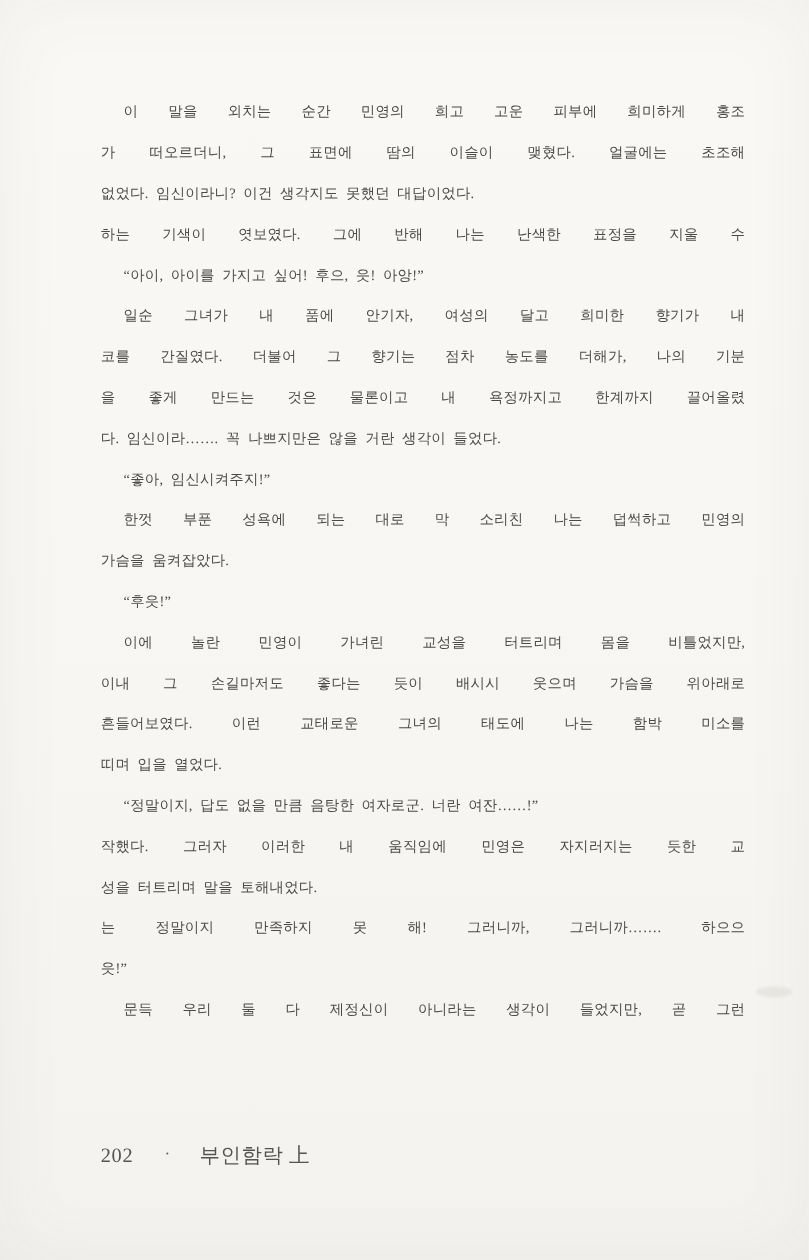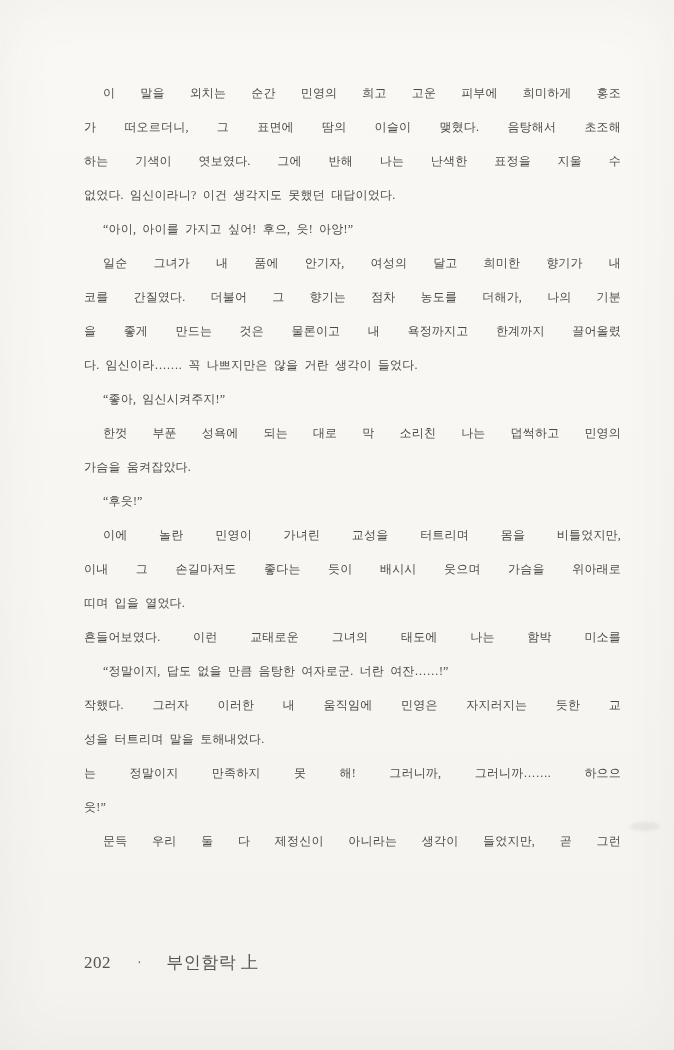--- a/index.html
+++ b/index.html
@@ -68,36 +68,36 @@
     filter: blur(1.5px);
   }
 </style>
 </head>
 <body>
 
 <div class="page">
 
   <div class="text-block">
     <div class="ln ind">이 말을 외치는 순간 민영의 희고 고운 피부에 희미하게 홍조</div>
-    <div class="ln">가 떠오르더니, 그 표면에 땀의 이슬이 맺혔다. 음탕해서 초조해</div>
+    <div class="ln">가 떠오르더니, 그 표면에 땀의 이슬이 맺혔다. 얼굴에는 초조해</div>
+    <div class="ln end">없었다. 임신이라니? 이건 생각지도 못했던 대답이었다.</div>
     <div class="ln">하는 기색이 엿보였다. 그에 반해 나는 난색한 표정을 지울 수</div>
-    <div class="ln end">없었다. 임신이라니? 이건 생각지도 못했던 대답이었다.</div>
     <div class="ln ind end">“아이, 아이를 가지고 싶어! 후으, 읏! 아앙!”</div>
     <div class="ln ind">일순 그녀가 내 품에 안기자, 여성의 달고 희미한 향기가 내</div>
     <div class="ln">코를 간질였다. 더불어 그 향기는 점차 농도를 더해가, 나의 기분</div>
     <div class="ln">을 좋게 만드는 것은 물론이고 내 욕정까지고 한계까지 끌어올렸</div>
     <div class="ln end">다. 임신이라……. 꼭 나쁘지만은 않을 거란 생각이 들었다.</div>
     <div class="ln ind end">“좋아, 임신시켜주지!”</div>
     <div class="ln ind">한껏 부푼 성욕에 되는 대로 막 소리친 나는 덥썩하고 민영의</div>
     <div class="ln end">가슴을 움켜잡았다.</div>
     <div class="ln ind end">“후읏!”</div>
     <div class="ln ind">이에 놀란 민영이 가녀린 교성을 터트리며 몸을 비틀었지만,</div>
     <div class="ln">이내 그 손길마저도 좋다는 듯이 배시시 웃으며 가슴을 위아래로</div>
+    <div class="ln">흔들어보였다. 이런 교태로운 그녀의 태도에 나는 함박 미소를</div>
     <div class="ln end">띠며 입을 열었다.</div>
-    <div class="ln">흔들어보였다. 이런 교태로운 그녀의 태도에 나는 함박 미소를</div>
     <div class="ln ind end">“정말이지, 답도 없을 만큼 음탕한 여자로군. 너란 여잔……!”</div>
     <div class="ln">작했다. 그러자 이러한 내 움직임에 민영은 자지러지는 듯한 교</div>
     <div class="ln end">성을 터트리며 말을 토해내었다.</div>
     <div class="ln">는 정말이지 만족하지 못 해! 그러니까, 그러니까……. 하으으</div>
     <div class="ln end">읏!”</div>
     <div class="ln ind">문득 우리 둘 다 제정신이 아니라는 생각이 들었지만, 곧 그런</div>
   </div>
 
   <div class="smudge"></div>
 

